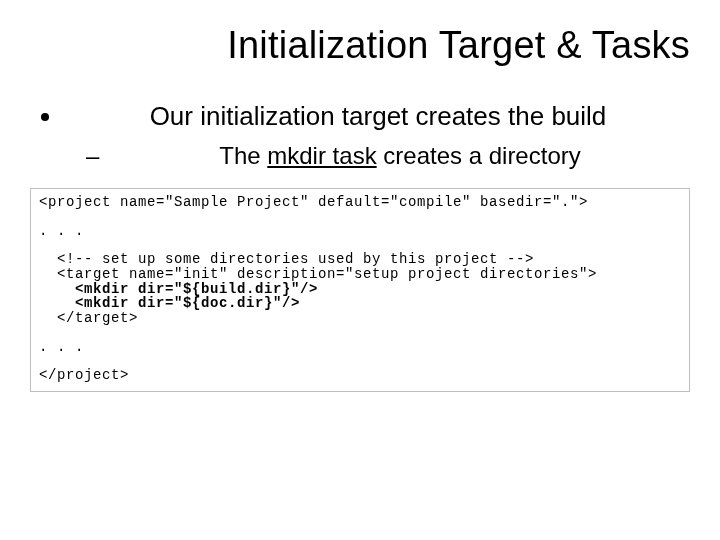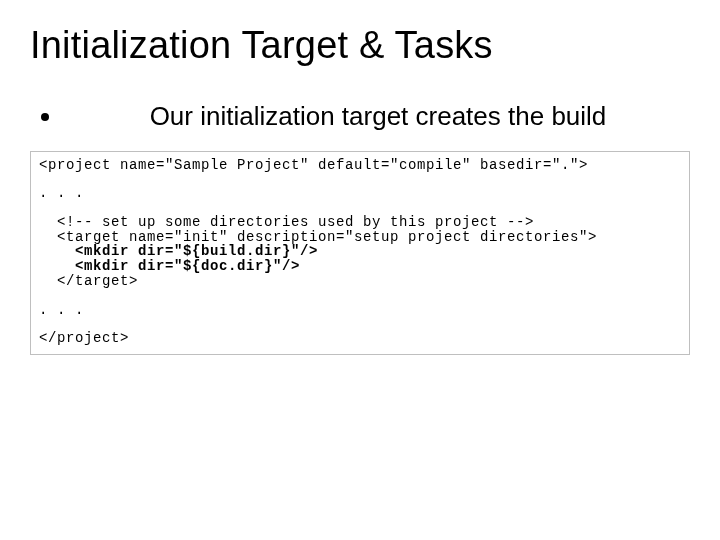--- a/index.html
+++ b/index.html
@@ -12,21 +12,21 @@
     color: #000;
   }
   .slide {
     box-sizing: border-box;
     width: 720px;
     height: 540px;
     padding: 18px 30px 20px 30px;
   }
   .title {
     font-size: 38px;
-    text-align: left;
+    text-align: right;
     margin: 6px 0 34px 0;
     font-weight: normal;
     letter-spacing: 0.2px;
   }
   ul.lvl1 {
     margin: 0 0 0 8px;
     padding: 0 0 0 26px;
     font-size: 26px;
     line-height: 1.22;
     text-align: center;
@@ -71,17 +71,22 @@
 </style>
 </head>
 <body>
 
 <div class="slide">
   <h1 class="title">Initialization Target &amp; Tasks</h1>
 
   <ul class="lvl1">
     <li>
       <span>Our initialization target creates the build</span><br>
+      <ul class="lvl2">
+        <li>
+          <span>The </span><span class="underline">mkdir task</span><span> creates a directory</span>
+        </li>
+      </ul>
     </li>
   </ul>
 
   <div class="code-box"><div>&lt;project name="Sample Project" default="compile" basedir="."&gt;</div><div class="gap">. . .</div><div class="gap">  &lt;!-- set up some directories used by this project --&gt;</div><div>  &lt;target name="init" description="setup project directories"&gt;</div><div class="b">    &lt;mkdir dir="${build.dir}"/&gt;</div><div class="b">    &lt;mkdir dir="${doc.dir}"/&gt;</div><div>  &lt;/target&gt;</div><div class="gap">. . .</div><div class="gap">&lt;/project&gt;</div></div>
 </div>
 
 </body></html>

